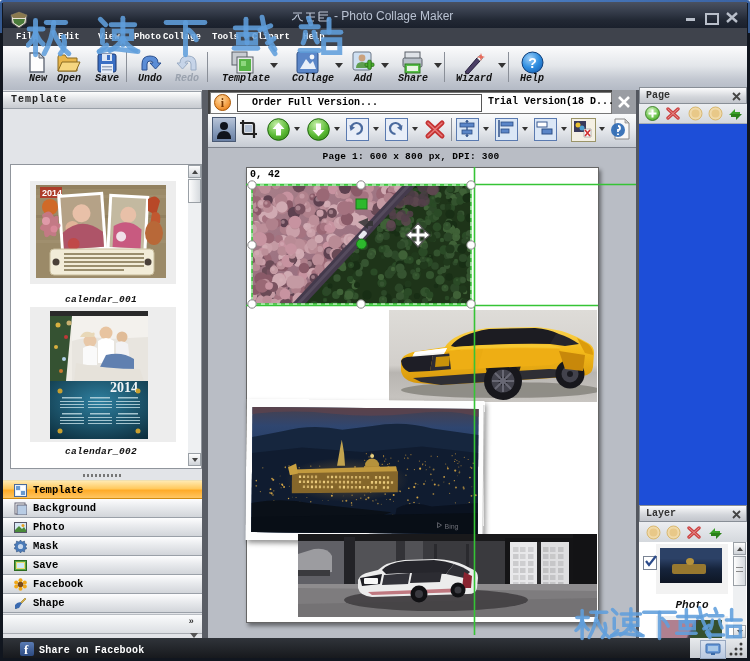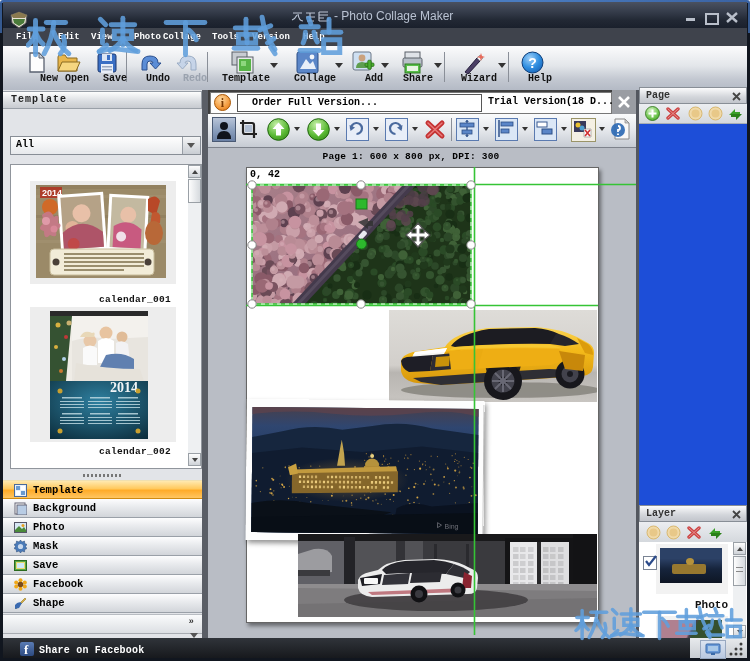--- a/index.html
+++ b/index.html
@@ -1,21 +1,21 @@
 <!DOCTYPE html>
 <html><head>
 <meta charset="utf-8">
 <style>
   html,body{margin:0;padding:0;}
   body{width:750px;height:661px;position:relative;overflow:hidden;
        font-family:"Liberation Mono",monospace;background:#f0f0f0;}
   .abs{position:absolute;}
   .mono{font-family:"Liberation Mono",monospace;font-weight:bold;color:#000;}
   .nb{position:absolute;left:0;width:199px;height:19px;background:linear-gradient(#fdfdfe,#e8eaed 45%,#d2d5da);border-bottom:1px solid #9aa0a8;box-sizing:border-box;}
-  .lbl{font-family:"Liberation Mono",monospace;font-weight:bold;font-size:10px;color:#111;text-align:right;}
+  .lbl{font-family:"Liberation Mono",monospace;font-weight:bold;font-size:10px;color:#111;text-align:center;font-style:italic;}
   
   #frame{left:0;top:0;width:750px;height:661px;background:#11161f;border-radius:7px 7px 0 0;}
   #titlebar{left:3px;top:2px;width:744px;height:26px;
     background:linear-gradient(#4a5160,#343b49 40%,#222834 70%,#1a202c);}
   #titletext{left:0;top:9px;width:744px;text-align:center;color:#b9c2d2;
     font-family:"Liberation Sans",sans-serif;font-size:12px;}
   #menubar{left:3px;top:28px;width:744px;height:18px;background:#3f434c;}
   .menuitem{position:absolute;top:4px;color:#fff;font-size:9px;font-weight:bold;
     font-family:"Liberation Mono",monospace;}
   #toolbar1{left:3px;top:46px;width:744px;height:44px;
@@ -45,25 +45,25 @@
  <svg width="40" height="13" style="position:absolute;left:0;top:0">
  <g stroke="#b9c2d2" stroke-width="1.2" fill="none">
  <path d="M2 3 L11 3 M1 10 Q4 9 6 5 M7 4 Q8 11 12 11"></path>
  <path d="M15 3 L24 3 M19 3 L19 11 M15 7 L24 7 M16 11 L23 11"></path>
  <path d="M28 2 L37 2 M28 5 L37 5 M28 8 L33 8 M28 11 L37 11 M28 2 L28 11 M37 8 L37 11"></path>
  </g>
       </svg></span> - Photo Collage Maker</div>
 <div class="abs" id="menubar">
   <span class="menuitem" style="left:13px">File</span>
   <span class="menuitem" style="left:55px">Edit</span>
-  <span class="menuitem" style="left:88px">View</span>
+  <span class="menuitem" style="left:95px">View</span>
   <span class="menuitem" style="left:131px">Photo</span>
   <span class="menuitem" style="left:160px">Collage</span>
   <span class="menuitem" style="left:209px">Tools</span>
-  <span class="menuitem" style="left:249px">Version</span>
+  <span class="menuitem" style="left:249px">Clipart</span>
   <span class="menuitem" style="left:300px">Help</span>
 </div>
 
 <svg class="abs" style="left:9px;top:11px" width="20" height="18" viewBox="0 0 20 18">
   <path d="M2 4 L10 1 L18 4 L17 12 L10 17 L3 12 Z" fill="#e8e4d8" stroke="#555" stroke-width="1"></path>
   <path d="M2 4 L10 1 L18 4 L16 7 L4 7 Z" fill="#8a7a50"></path>
   <path d="M4 8 L16 8 L15 12 L10 15 L5 12 Z" fill="#4a7a3a"></path>
 </svg>
 <div class="abs" style="left:686px;top:18px;width:9px;height:3px;background:#b9bfca"></div>
 <div class="abs" style="left:705px;top:13px;width:10px;height:8px;border:2px solid #b9bfca"></div>
@@ -171,28 +171,20 @@
     </radialGradient>
       </defs>
     <circle cx="11.5" cy="11.5" r="10.5" fill="url(#hg)" stroke="#0c3c78" stroke-width="1"></circle>
     <text x="11.5" y="16.5" font-family="Liberation Sans,sans-serif" font-size="14" font-weight="bold" fill="#fff" text-anchor="middle">?</text>
   </svg>
   <div class="abs lbl" style="left:509px;top:27px;width:40px">Help</div>
 </div>
 <div class="abs" id="leftpanel">
   <div class="abs" id="lefthdr"></div>
   <div class="abs mono" style="left:8px;top:4px;font-size:10px;letter-spacing:1px;color:#222">Template</div>
-  <div class="abs" style="left:7px;top:46px;width:189px;height:17px;background:linear-gradient(#fefefe,#e7e9ec);border:1px solid #888e96">
-    <div class="abs mono" style="left:5px;top:2px;font-size:10px">All</div>
-    <div class="abs" style="right:0;top:0;width:17px;height:17px;background:linear-gradient(#f4f5f6,#c9cdd3);border-left:1px solid #979da5">
-      <svg class="abs" style="left:4px;top:6px" width="9" height="6">
-          <path d="M0 0 L8 0 L4 5 Z" fill="#555"></path>
-        </svg>
-    </div>
-  </div>
 
   <div class="abs" style="left:7px;top:74px;width:190px;height:303px;background:#fff;border:1px solid #90959c">
 
     <div class="abs" style="right:0;top:0;width:13px;height:301px;background:#eef0f2">
       <div class="abs" style="left:0;top:0;width:13px;height:13px;background:linear-gradient(#fdfdfd,#cfd3d8);border:1px solid #9aa0a6;box-sizing:border-box">
         <svg class="abs" style="left:3px;top:4px" width="7" height="5">
             <path d="M0 4 L6 4 L3 0 Z" fill="#444"></path>
           </svg>
       </div>
       <div class="abs" style="left:0;top:14px;width:13px;height:24px;background:linear-gradient(90deg,#fdfdfd,#d6dade);border:1px solid #9aa0a6;box-sizing:border-box"></div>

